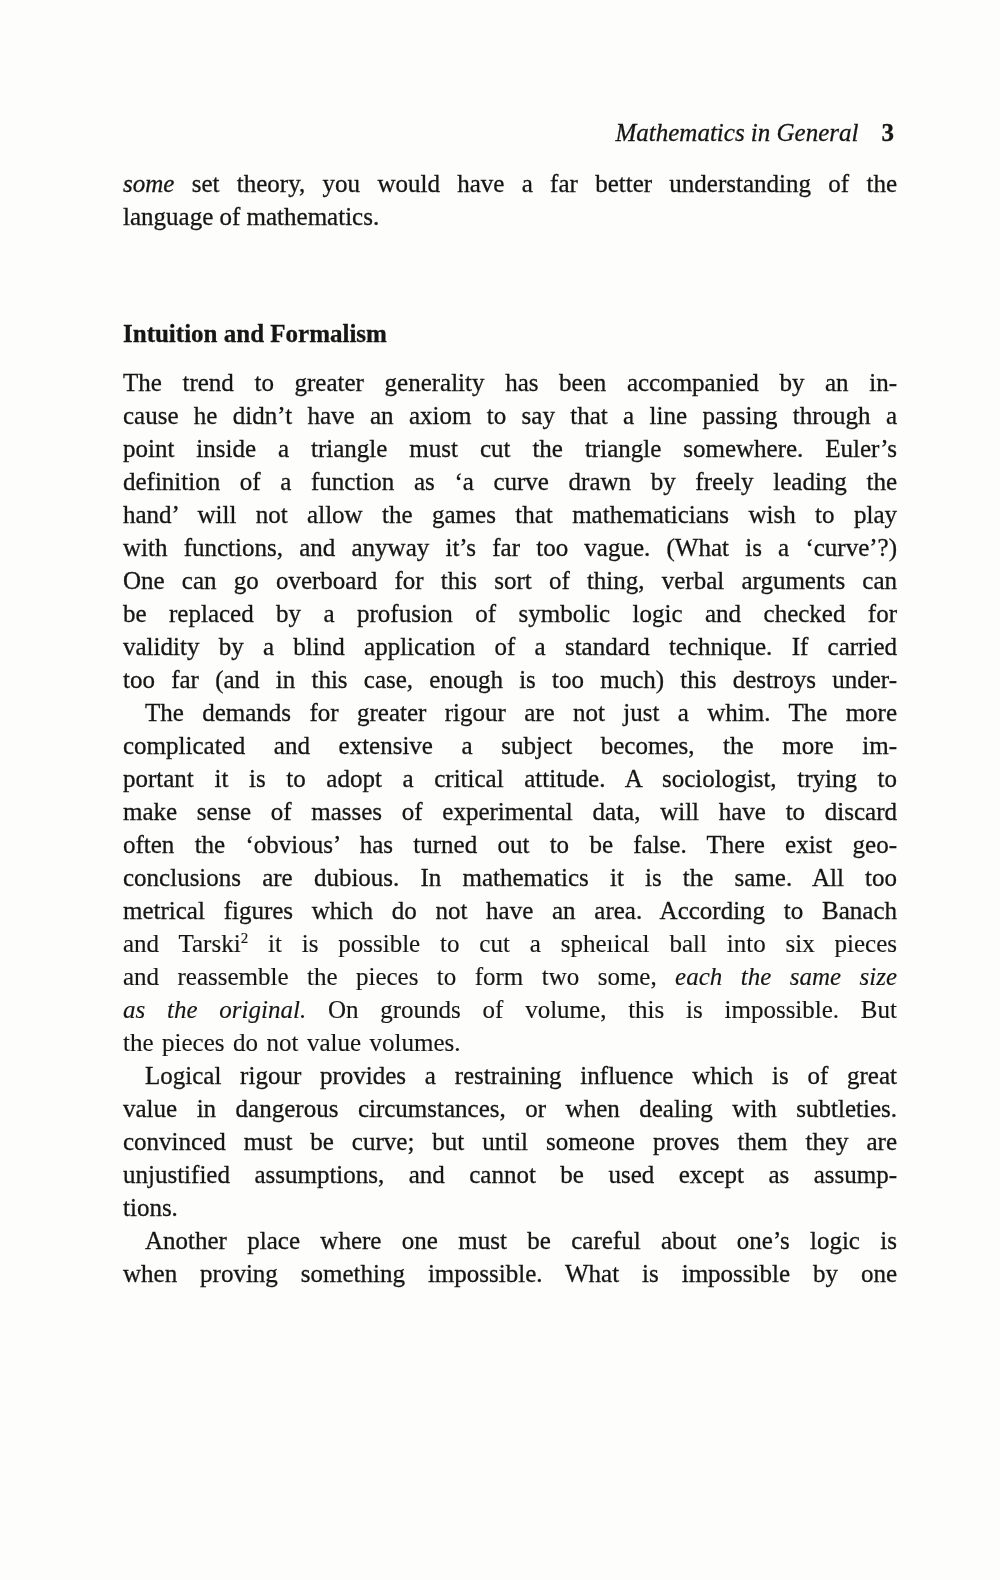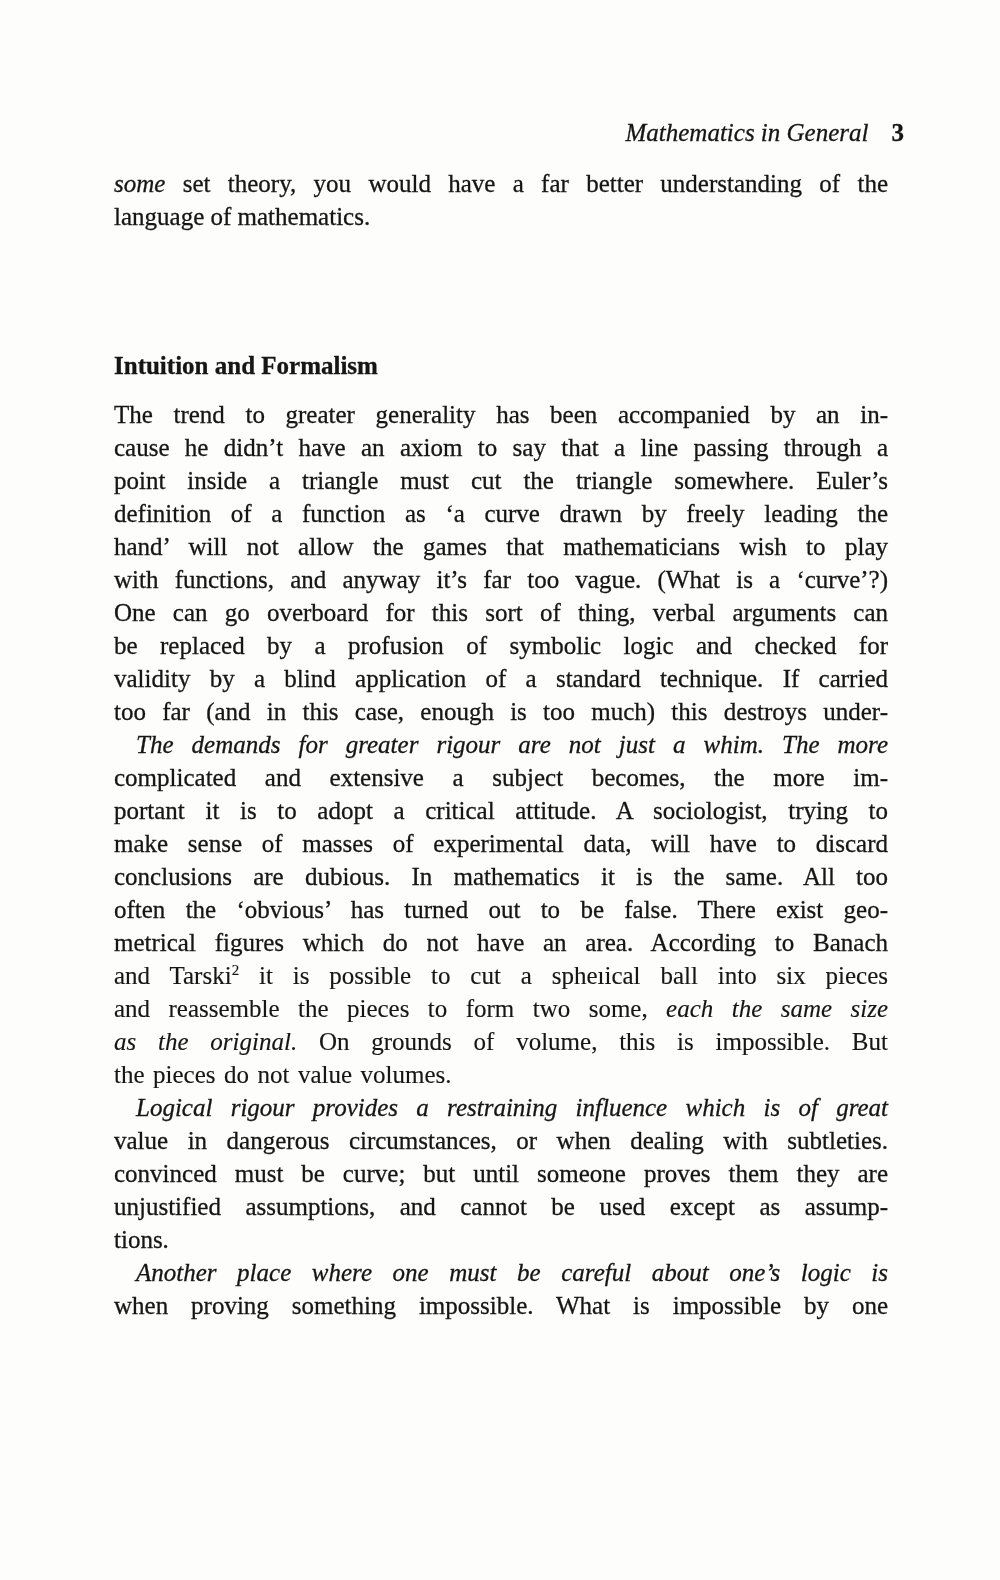--- a/index.html
+++ b/index.html
@@ -6,48 +6,48 @@
   .page{
     position:relative;
     width:1000px;height:1580px;
     background:#fdfdfc;
     font-family:"Liberation Serif", serif;
     color:#161616;
     overflow:hidden;
     -webkit-text-stroke:0.3px;
   }
   .running-head{
-    position:absolute;top:116px;left:130px;width:774px;
+    position:absolute;top:116px;left:120px;width:774px;
     text-align:right;font-size:25px;line-height:33px;white-space:nowrap;
   }
   .rh-title{font-style:italic;}
   .rh-num{font-style:normal;font-weight:bold;margin-left:23px;}
   .text-block{
-    position:absolute;top:167px;left:114px;width:774px;
+    position:absolute;top:167px;left:123px;width:774px;
     font-size:25px;line-height:33px;
   }
   .para{margin:0;}
   .line{
     text-align:justify;
     text-align-last:justify;
     white-space:normal;
   }
   .line.end{text-align-last:left;}
-  .line.indent{text-indent:22px;font-style:italic;}
+  .line.indent{text-indent:22px;}
   .line .it{font-style:italic;}
   .line.patch{word-spacing:0.09em;-webkit-text-stroke:0.15px;}
   .sup{
     vertical-align:super;
     font-size:0.6em;
     line-height:0;
   }
   .section-heading{
     font-weight:bold;
     font-size:25px;line-height:33px;
-    margin-top:116px;
+    margin-top:84px;
     margin-bottom:16px;
     text-align:left;
   }
 </style>
 </head>
 <body>
 
 <div class="page">
   <div class="running-head">
     <span class="rh-title">Mathematics in General</span><span class="rh-num">3</span>
@@ -68,22 +68,22 @@
         <div class="line"><span>One can go overboard for this sort of thing, verbal arguments can</span></div>
         <div class="line"><span>be replaced by a profusion of symbolic logic and checked for</span></div>
         <div class="line"><span>validity by a blind application of a standard technique. If carried</span></div>
         <div class="line"><span>too far (and in this case, enough is too much) this destroys under-</span></div>
       </div>
       <div class="para">
         <div class="line indent"><span>The demands for greater rigour are not just a whim. The more</span></div>
         <div class="line"><span>complicated and extensive a subject becomes, the more im-</span></div>
         <div class="line"><span>portant it is to adopt a critical attitude. A sociologist, trying to</span></div>
         <div class="line"><span>make sense of masses of experimental data, will have to discard</span></div>
+        <div class="line"><span>often the ‘obvious’ has turned out to be false. There exist geo-</span></div>
         <div class="line"><span>conclusions are dubious. In mathematics it is the same. All too</span></div>
-        <div class="line"><span>often the ‘obvious’ has turned out to be false. There exist geo-</span></div>
         <div class="line"><span>metrical figures which do not have an area. According to Banach</span></div>
         <div class="line patch"><span>and Tarski</span><sup class="sup">2</sup><span> it is possible to cut a spheıical ball into six pieces</span></div>
         <div class="line patch"><span>and reassemble the pieces to form two some, </span><span class="it">each the same size</span></div>
         <div class="line patch"><span class="it">as the original.</span><span> On grounds of volume, this is impossible. But</span></div>
         <div class="line end patch"><span>the pieces do not value volumes.</span></div>
       </div>
       <div class="para">
         <div class="line indent"><span>Logical rigour provides a restraining influence which is of great</span></div>
         <div class="line"><span>value in dangerous circumstances, or when dealing with subtleties.</span></div>
         <div class="line"><span>convinced must be curve; but until someone proves them they are</span></div>

